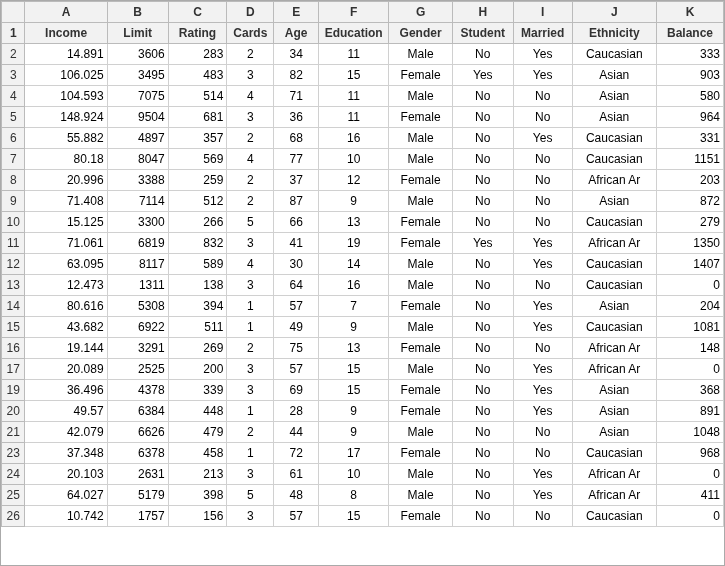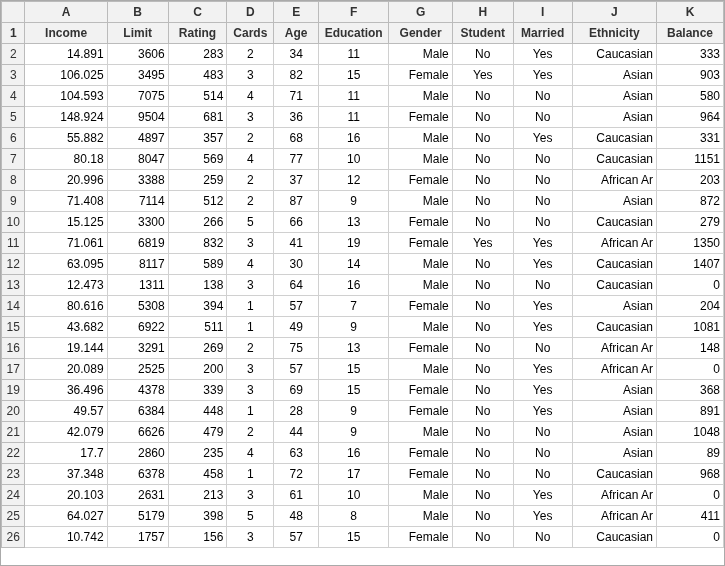--- a/index.html
+++ b/index.html
@@ -42,21 +42,21 @@
     .header-row th {
       background: #f2f2f2;
       font-weight: bold;
       text-align: center;
       border: 1px solid #bbb;
       color: #333;
     }
 
     
     .num { text-align: right; }
-    .str { text-align: right; margin-top: 19px; }
+    .str { text-align: center; margin-top: 19px; }
     .ctr { text-align: center; }
 
     
     td.col-row-num {
       background: #f2f2f2;
       text-align: center;
       color: #333;
       border: 1px solid #bbb;
     }
     
@@ -375,34 +375,20 @@
           <td class="ctr">2</td>
           <td class="ctr">44</td>
           <td class="ctr">9</td>
           <td class="str">Male</td>
           <td class="ctr">No</td>
           <td class="ctr">No</td>
           <td class="str">Asian</td>
           <td class="num">1048</td>
         </tr>
         <tr>
-          <td class="col-row-num ctr">22</td>
-          <td class="num">17.7</td>
-          <td class="num">2860</td>
-          <td class="num">235</td>
-          <td class="ctr">4</td>
-          <td class="ctr">63</td>
-          <td class="ctr">16</td>
-          <td class="str">Female</td>
-          <td class="ctr">No</td>
-          <td class="ctr">No</td>
-          <td class="str">Asian</td>
-          <td class="num">89</td>
-        </tr>
-        <tr>
           <td class="col-row-num ctr">23</td>
           <td class="num">37.348</td>
           <td class="num">6378</td>
           <td class="num">458</td>
           <td class="ctr">1</td>
           <td class="ctr">72</td>
           <td class="ctr">17</td>
           <td class="str">Female</td>
           <td class="ctr">No</td>
           <td class="ctr">No</td>

